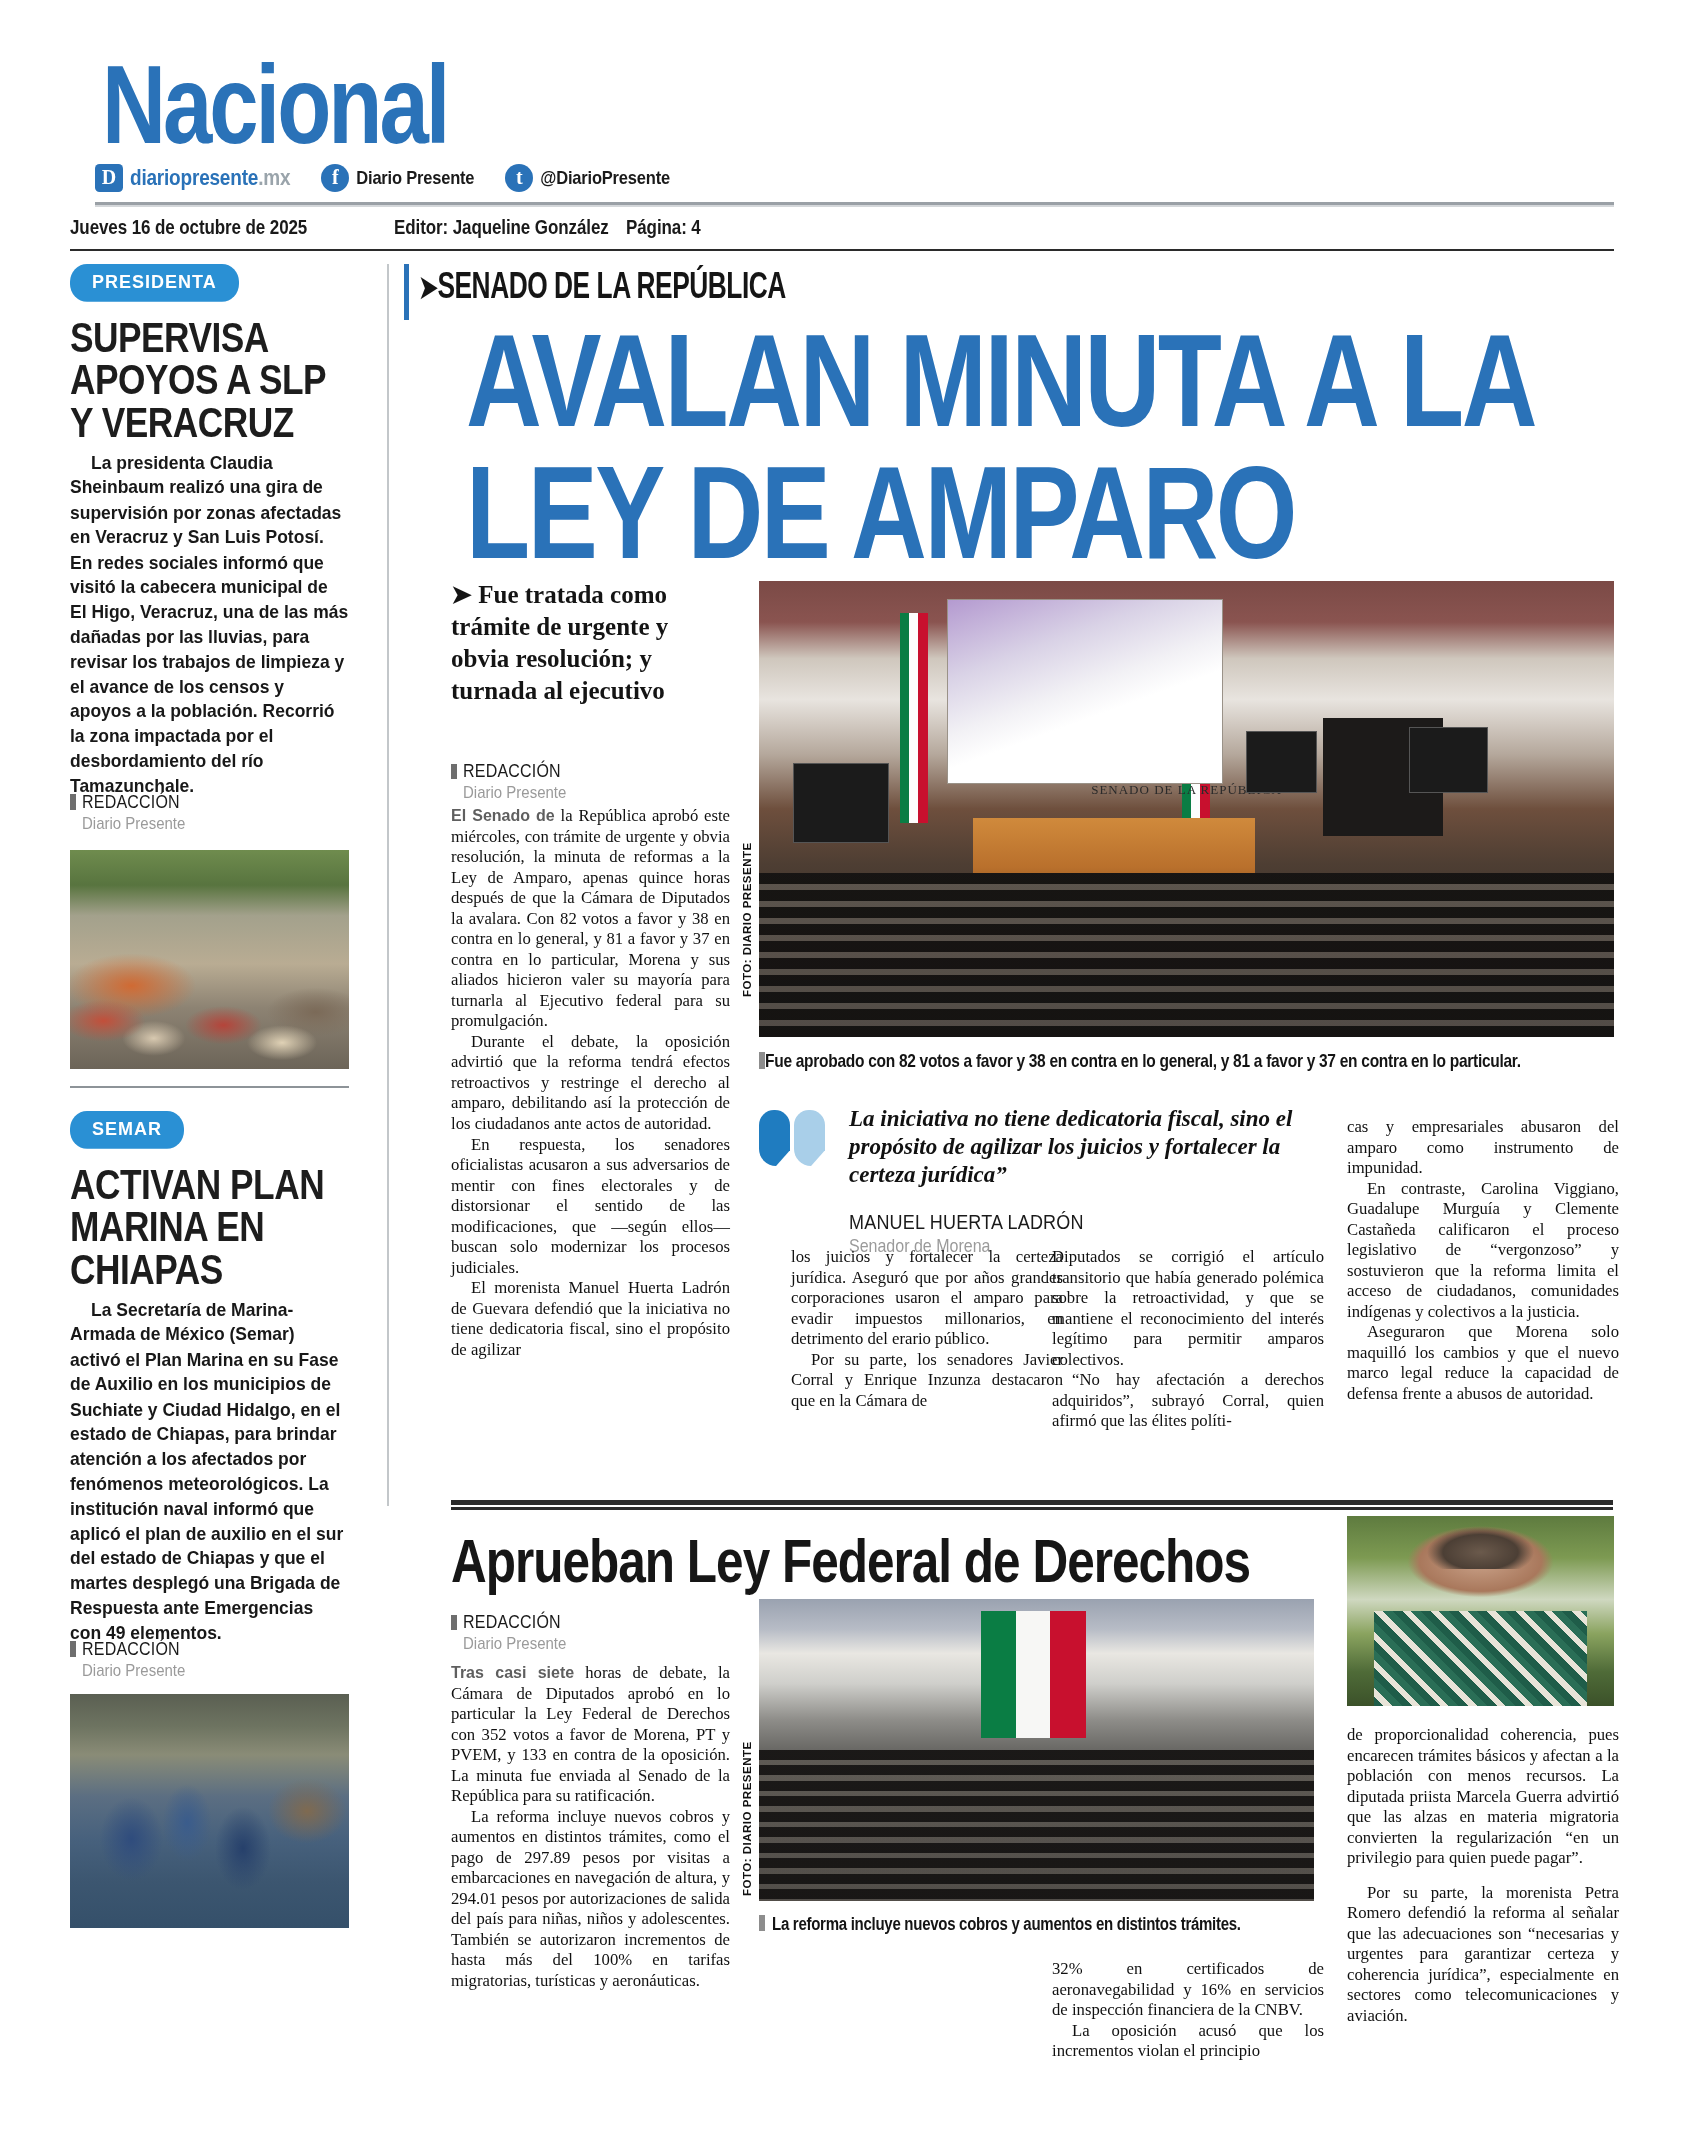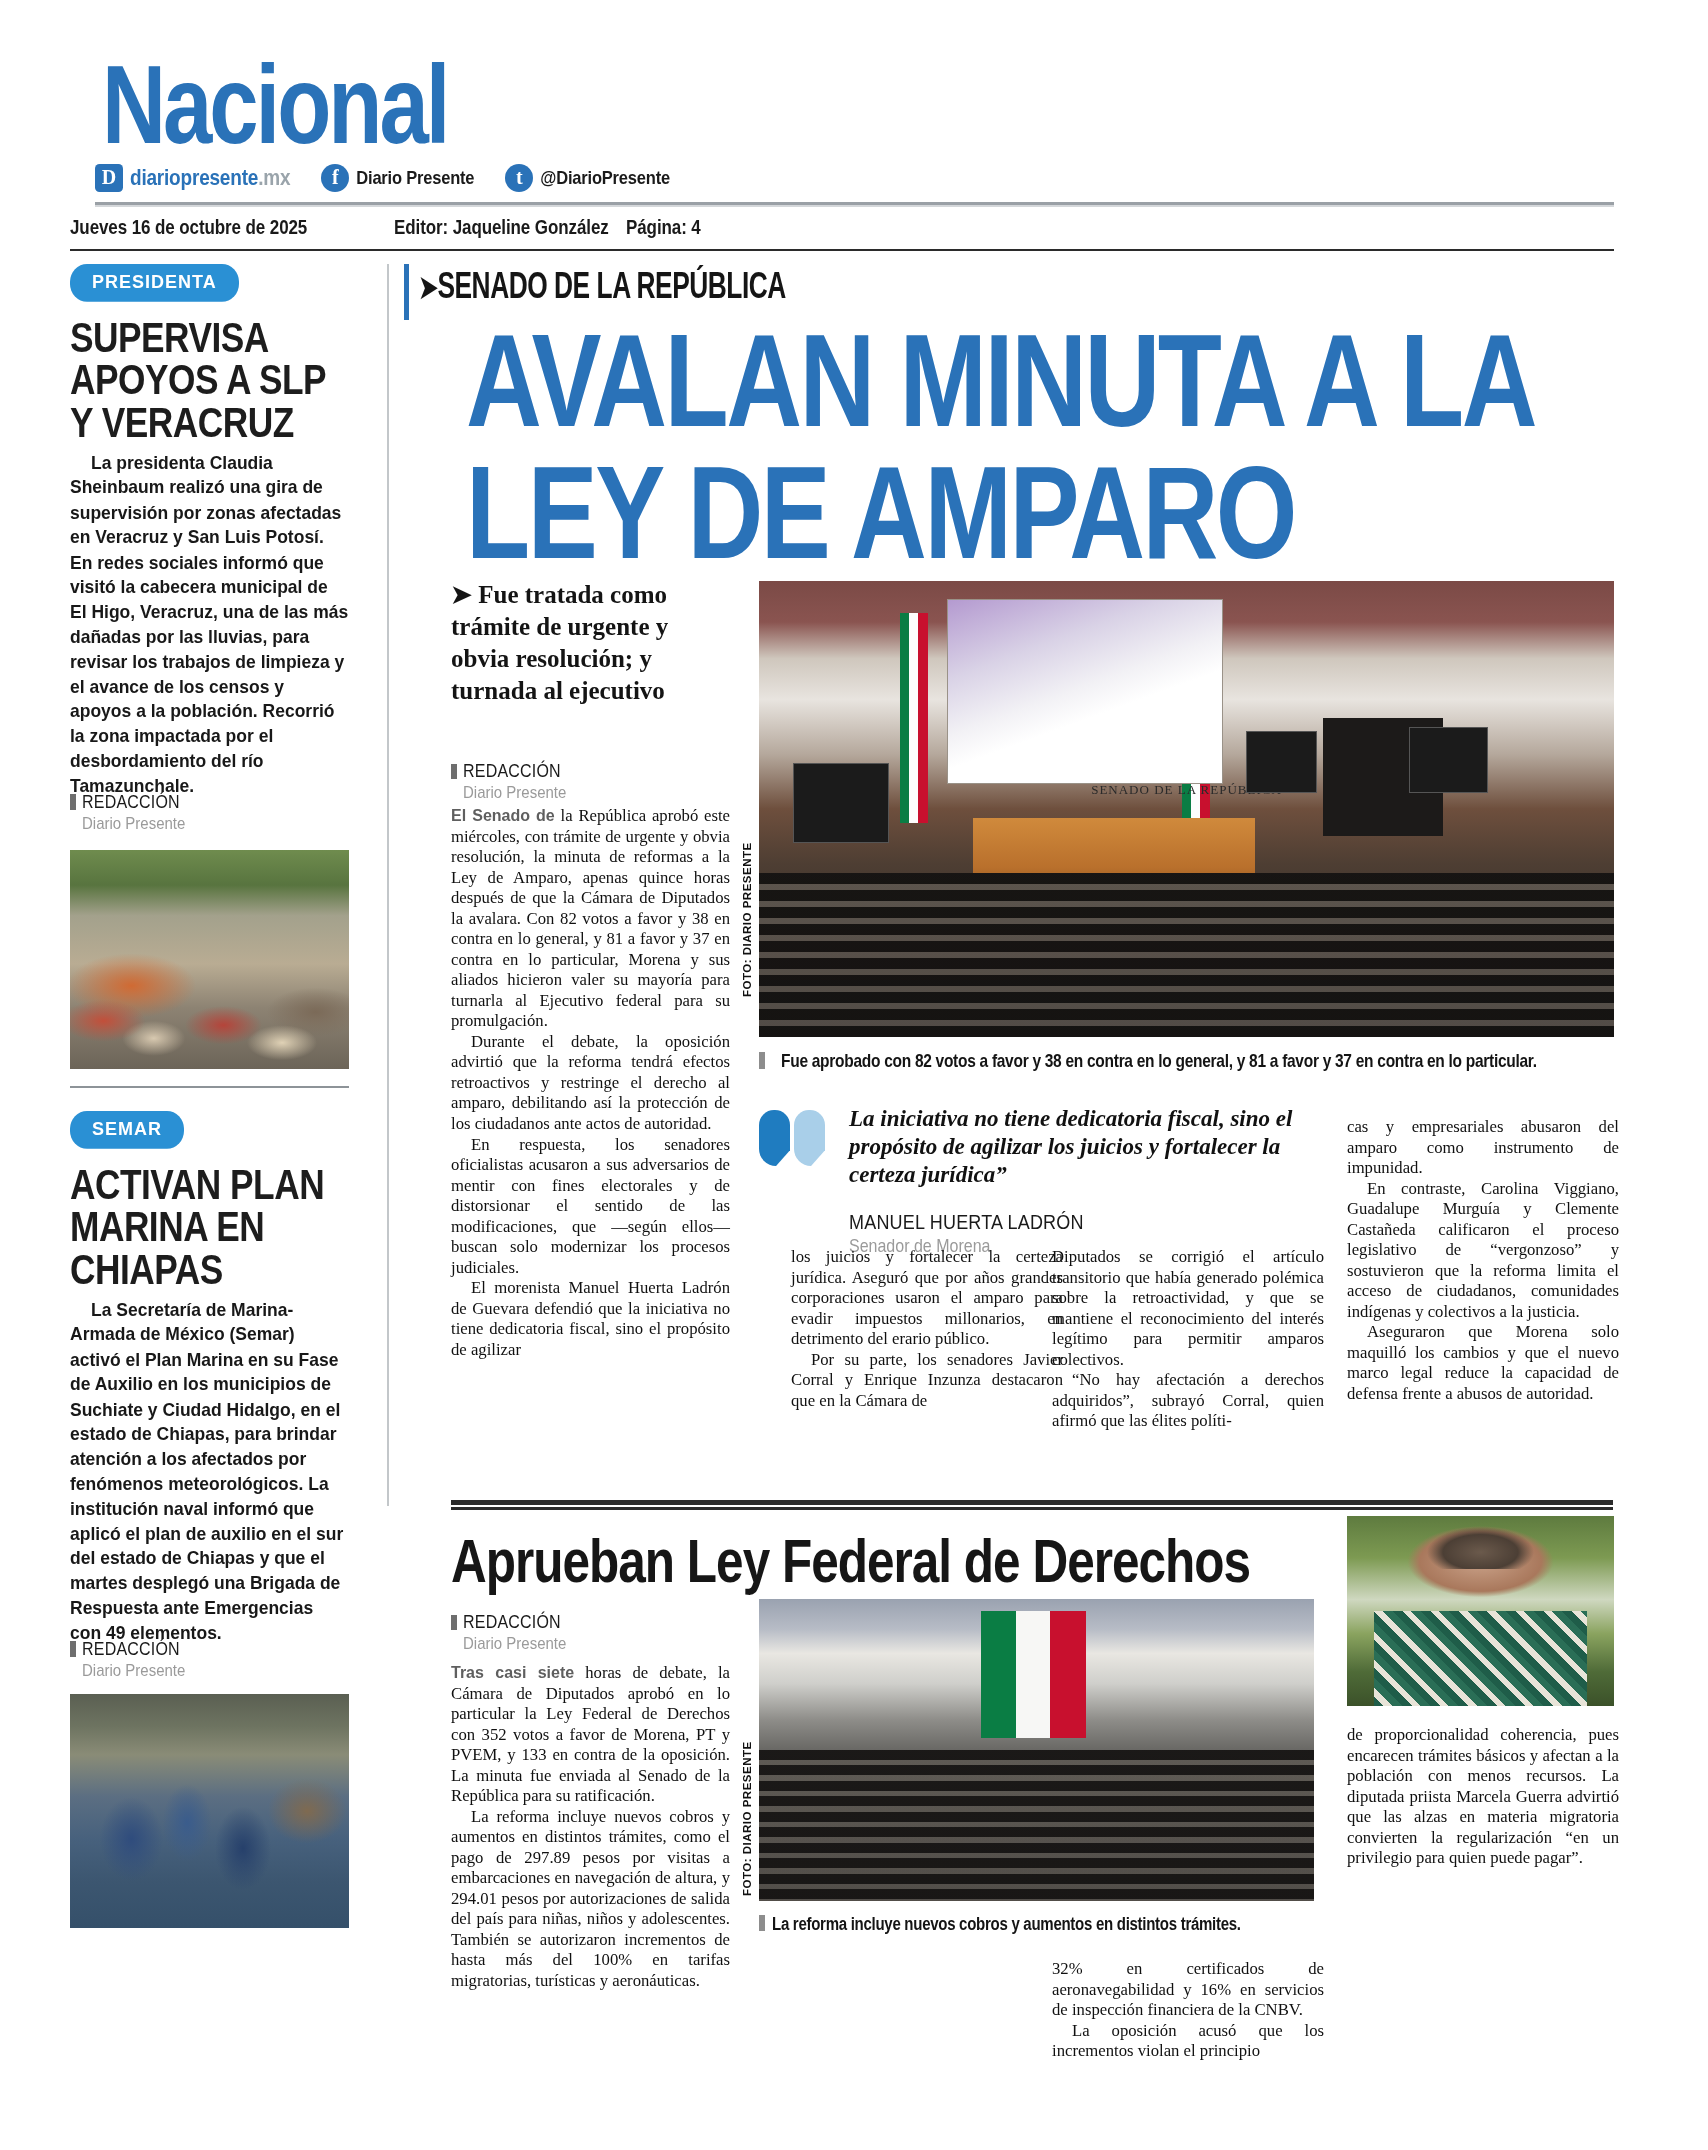--- a/index.html
+++ b/index.html
@@ -170,21 +170,21 @@
   .dek {
     position:absolute; left:451px; top:579px; width:279px;
     font-family:"Liberation Serif", serif;
     font-size:25px; line-height:1.28; font-weight:bold; color:#141414;
   }
   .dek .arrow { color:#141414; }
   .dek-byline { position:absolute; left:451px; top:748px; }
 
   .main-photo { position:absolute; left:759px; top:581px; width:855px; height:456px; }
   .main-cap { position:absolute; left:759px; top:1050px; width:855px;
-              display:flex; align-items:flex-start; gap:16px; }
+              display:flex; align-items:flex-start; gap:0; }
   .main-cap .bar { width:6px; height:17px; background:#8d8d8d; margin-top:2px; flex:none; }
   .main-cap .txt { font-size:16px; font-weight:bold; color:#141414; letter-spacing:-0.3px;
                    transform:scaleY(1.18) scaleX(0.97); transform-origin:left top; }
 
   
   .bodytext {
     font-family:"Liberation Serif", serif;
     font-size:16.7px; line-height:1.23; text-align:justify; color:#101010;
     hyphens:auto;
   }
@@ -409,16 +409,17 @@
   </div>
 
 
   <div class="bodytext bcol3">
     <p class="first">32% en certificados de aeronavegabilidad y 16% en servicios de inspección financiera de la CNBV.</p>
     <p>La oposición acusó que los incrementos violan el principio</p>
   </div>
 
   <div class="bodytext bcol4">
     <p class="first">de proporcionalidad coherencia, pues encarecen trámites básicos y afectan a la población con menos recursos. La diputada priista Marcela Guerra advirtió que las alzas en materia migratoria convierten la regularización “en un privilegio para quien puede pagar”.</p>
+    <p style="margin-top:14px;">Por su parte, la morenista Petra Romero defendió la reforma al señalar que las adecuaciones son “necesarias y urgentes para garantizar certeza y coherencia jurídica”, especialmente en sectores como telecomunicaciones y aviación.</p>
   </div>
 
 </div>
 
 
 </body></html>

